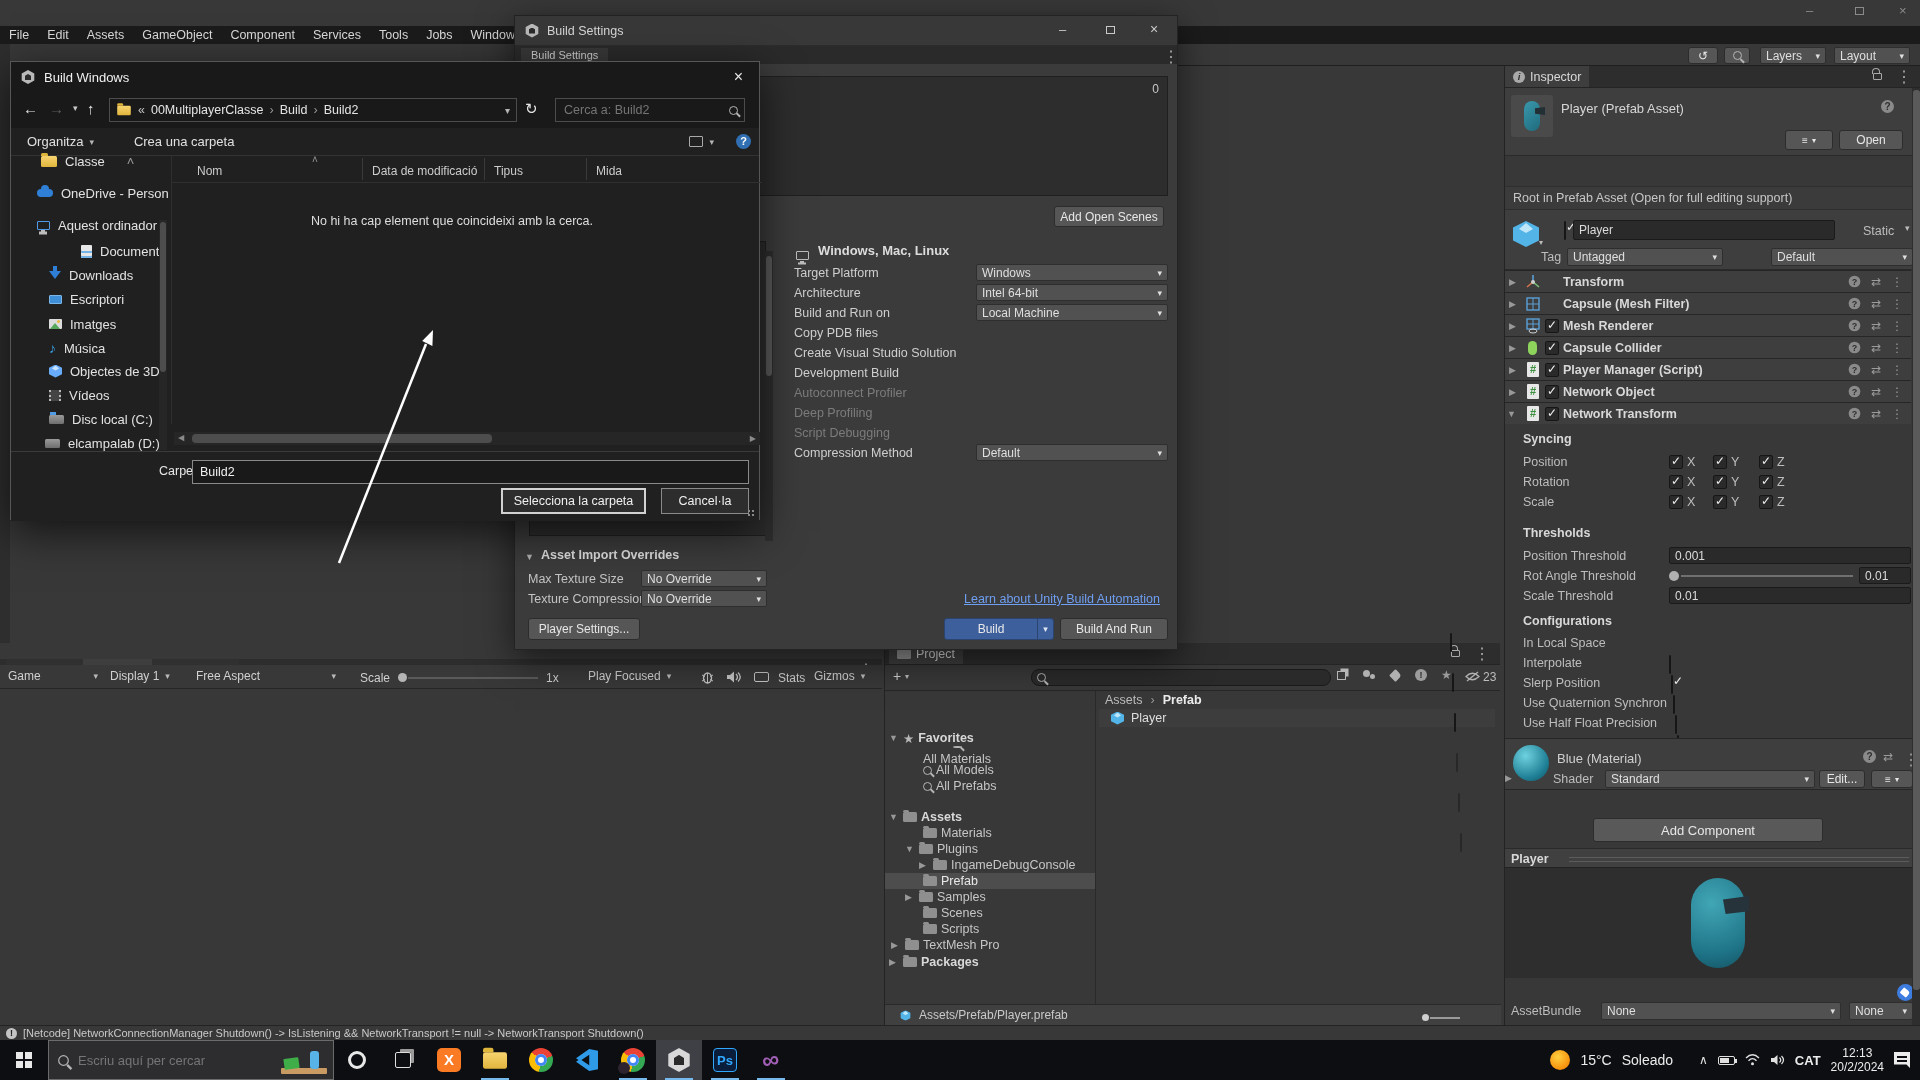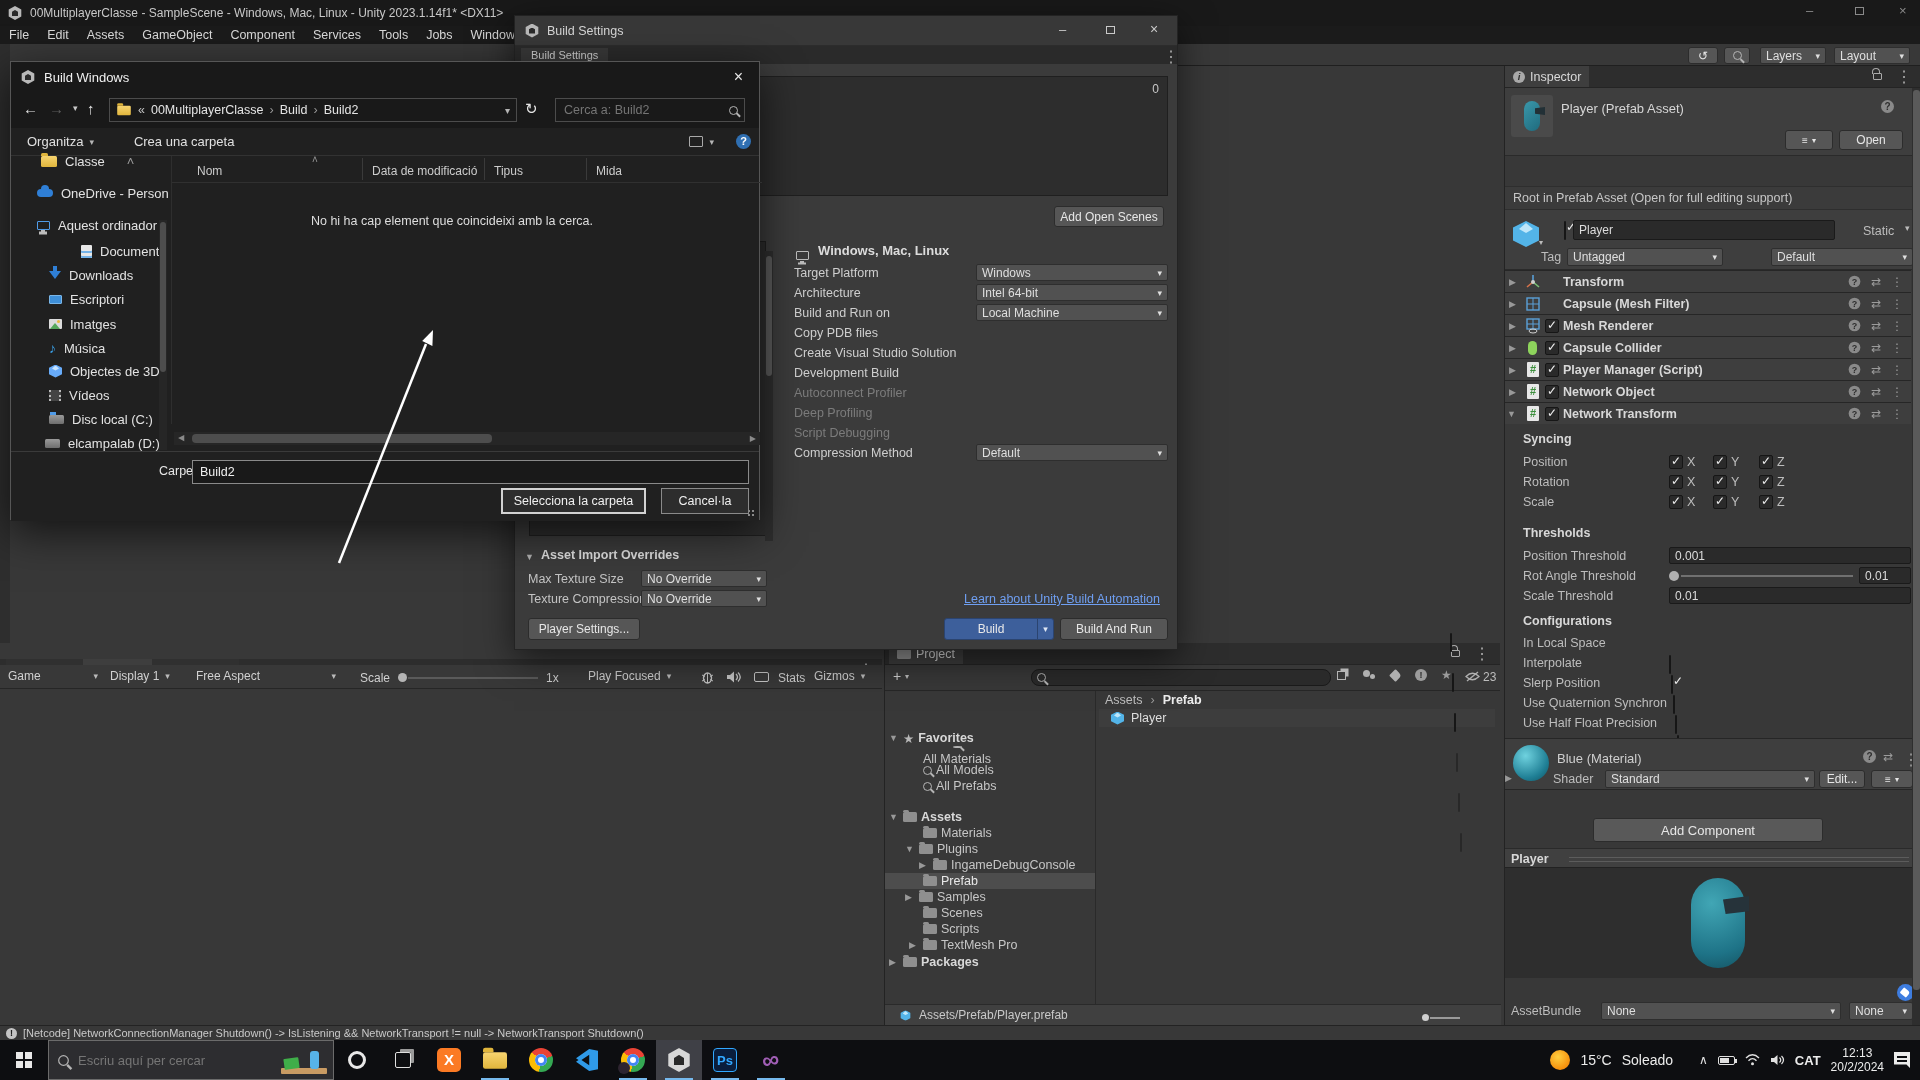--- a/index.html
+++ b/index.html
@@ -94,24 +94,20 @@
   .winlogo i{background:#e8e8e8;}
   .chrome{width:24px;height:24px;border-radius:50%;background:conic-gradient(from -50deg,#ea4335 0 120deg,#4285f4 0 121deg,#34a853 121deg 240deg,#fbbc05 240deg 360deg);position:relative;}
   .chrome::after{content:"";position:absolute;left:6px;top:6px;width:12px;height:12px;border-radius:50%;background:#fff;box-shadow:inset 0 0 0 3px #4285f4;}
   .arrowsvg{left:0;top:0;width:1920px;height:1080px;pointer-events:none;}
 </style>
 </head>
 <body>
 
 <div class="stage">
 
-  <div class="abs titlebar">
-    <span class="hexu"></span>
-    <span class="t tx">00MultiplayerClasse - SampleScene - Windows, Mac, Linux - Unity 2023.1.14f1* &lt;DX11&gt;</span>
-  </div>
   <span class="abs i-min" style="left:1806px;top:3px;color:#8a8a8a;font-size:13px;"></span>
   <span class="abs winbox" style="left:1855px;top:7px;border-color:#8a8a8a;"></span>
   <span class="abs i-x" style="left:1899px;top:3px;color:#8a8a8a;font-size:13px;"></span>
 
   <div class="abs menubar">
     <span>File</span>
     <span>Edit</span>
     <span>Assets</span>
     <span>GameObject</span>
     <span>Component</span>
@@ -282,21 +278,21 @@
           <span>Samples</span>
         </div>
       <div class="trow" style="top:214px;left:38px;">
           <span class="foldg"></span>
           <span>Scenes</span>
         </div>
       <div class="trow" style="top:230px;left:38px;">
           <span class="foldg"></span>
           <span>Scripts</span>
         </div>
-      <div class="trow" style="top:246px;left:24px;">
+      <div class="trow" style="top:246px;left:6px;">
           <span class="ar i-play"></span>
           <span class="foldg"></span>
           <span>TextMesh Pro</span>
         </div>
       <div class="trow" style="top:263px;left:4px;">
           <span class="ar i-play"></span>
           <span class="foldg"></span>
           <span style="font-weight:bold;color:#d8d8d8;">Packages</span>
         </div>
     </div>

